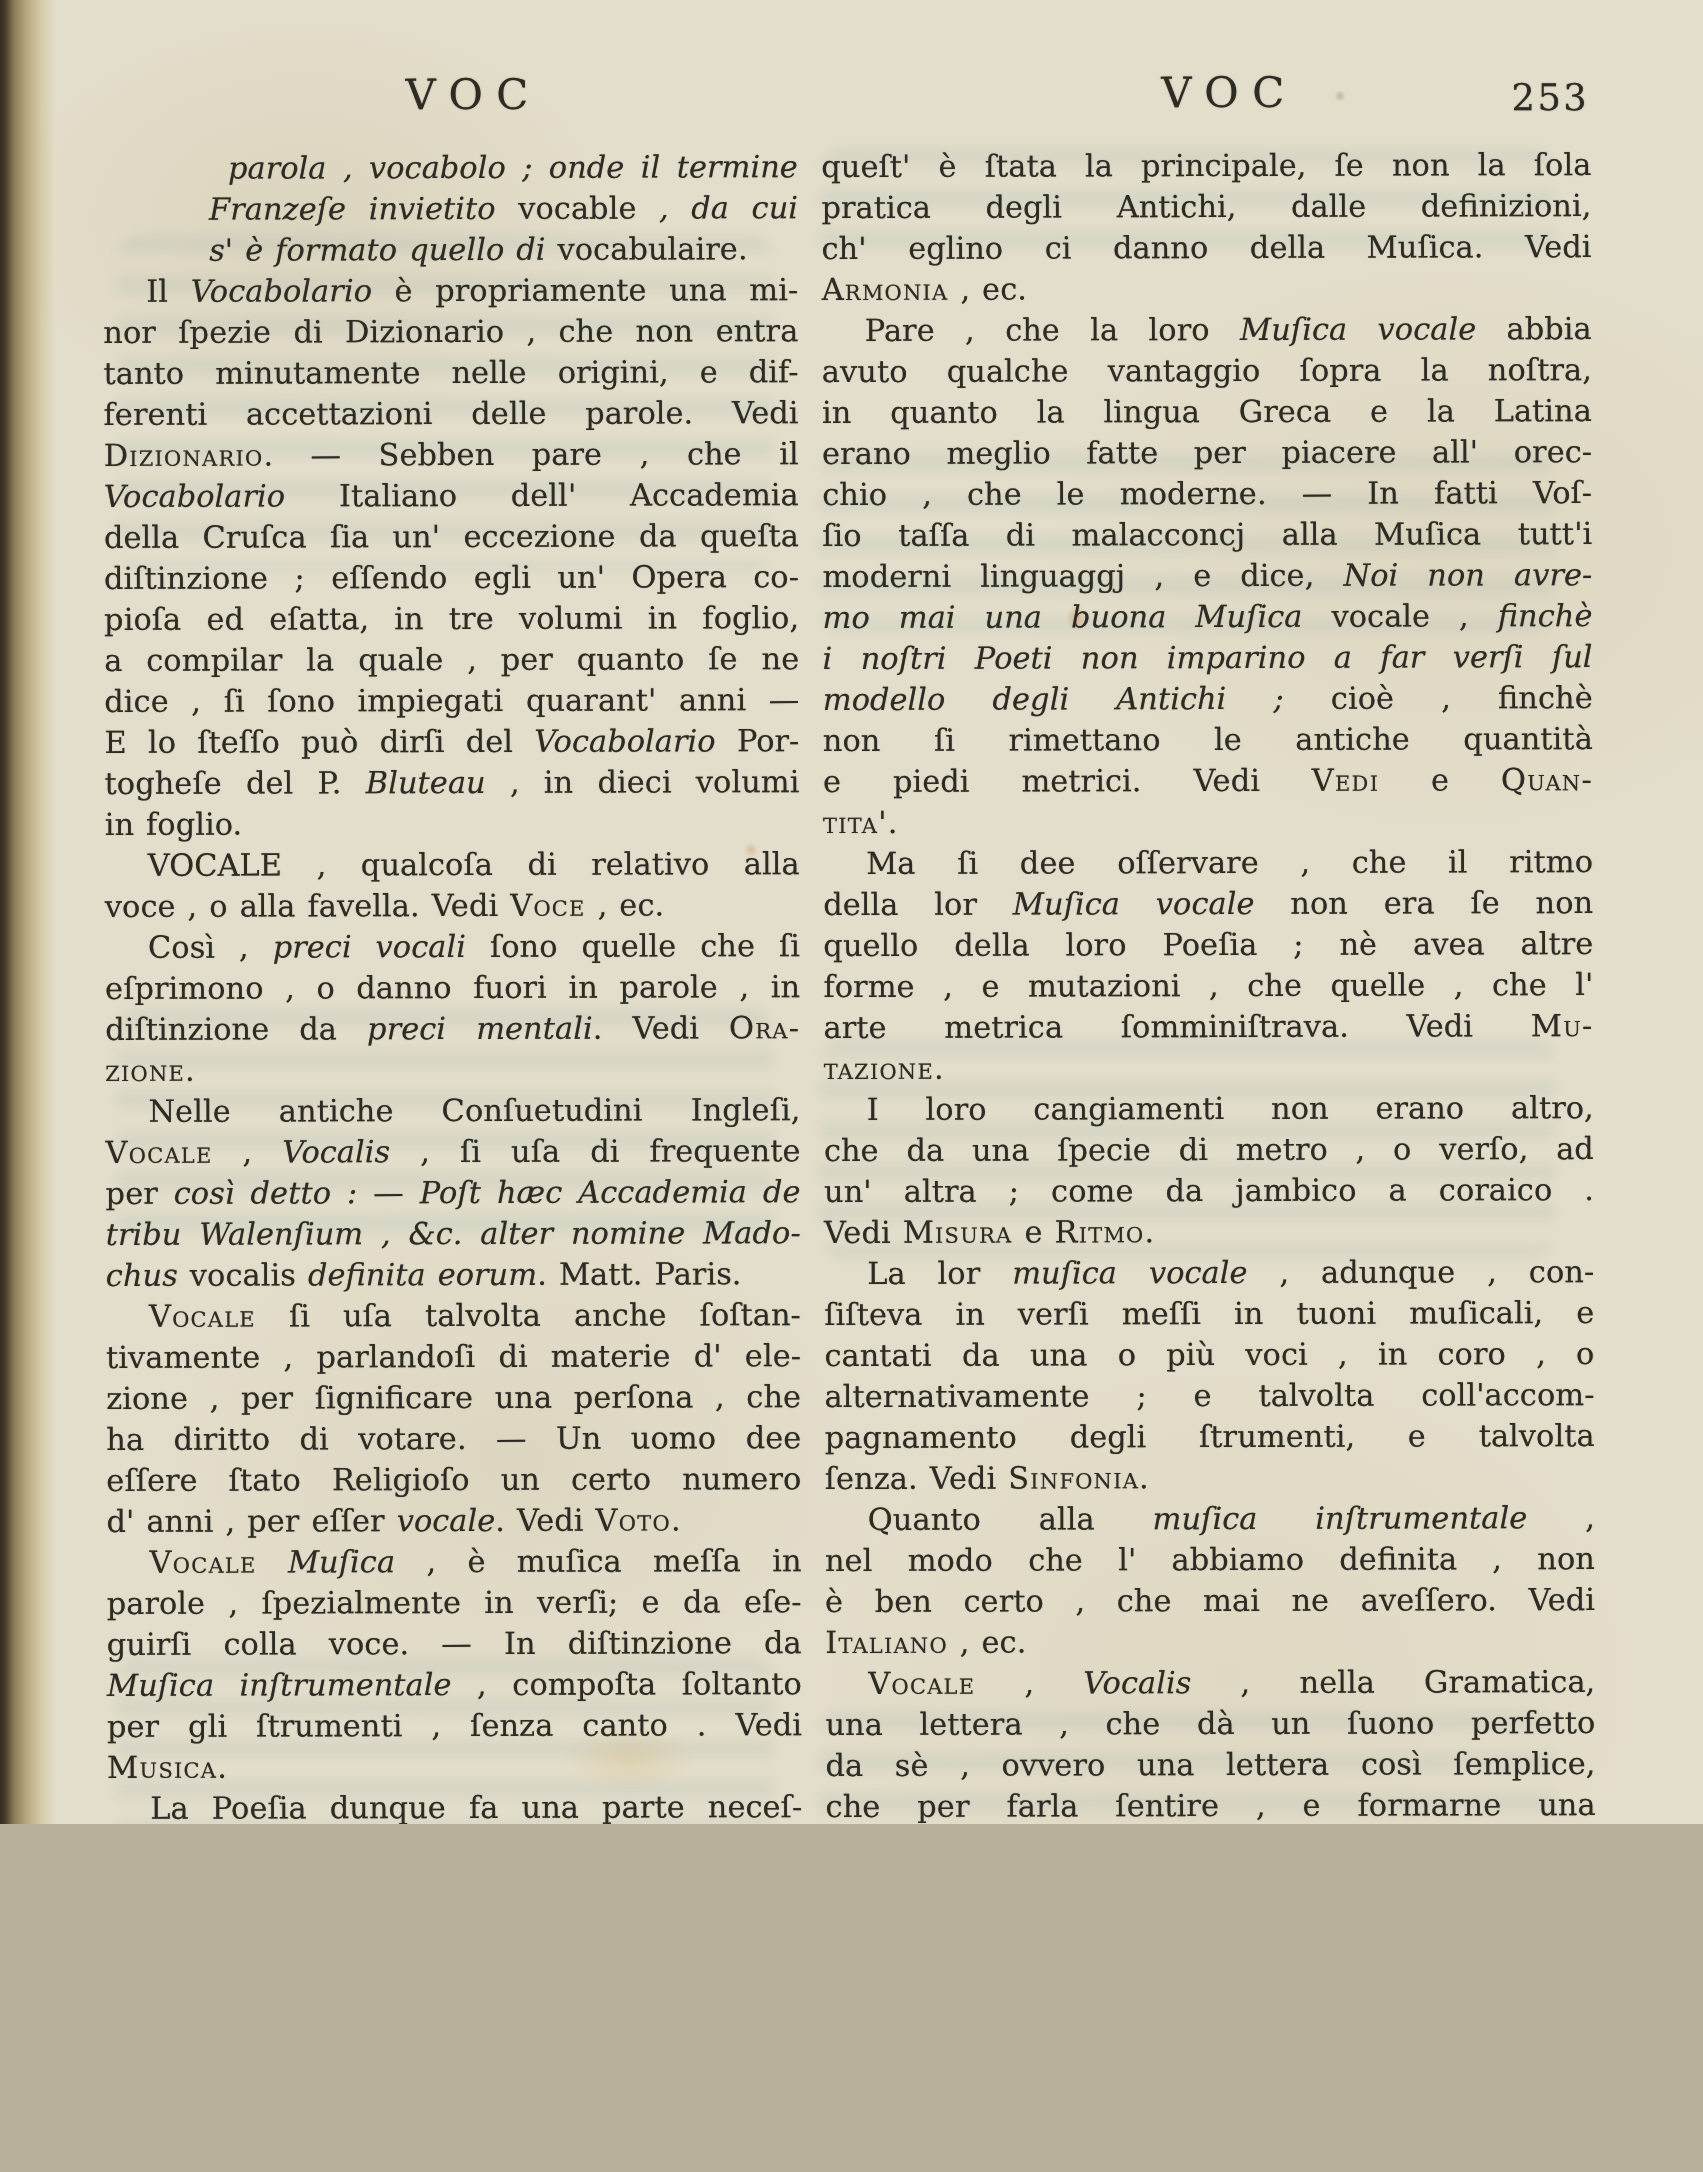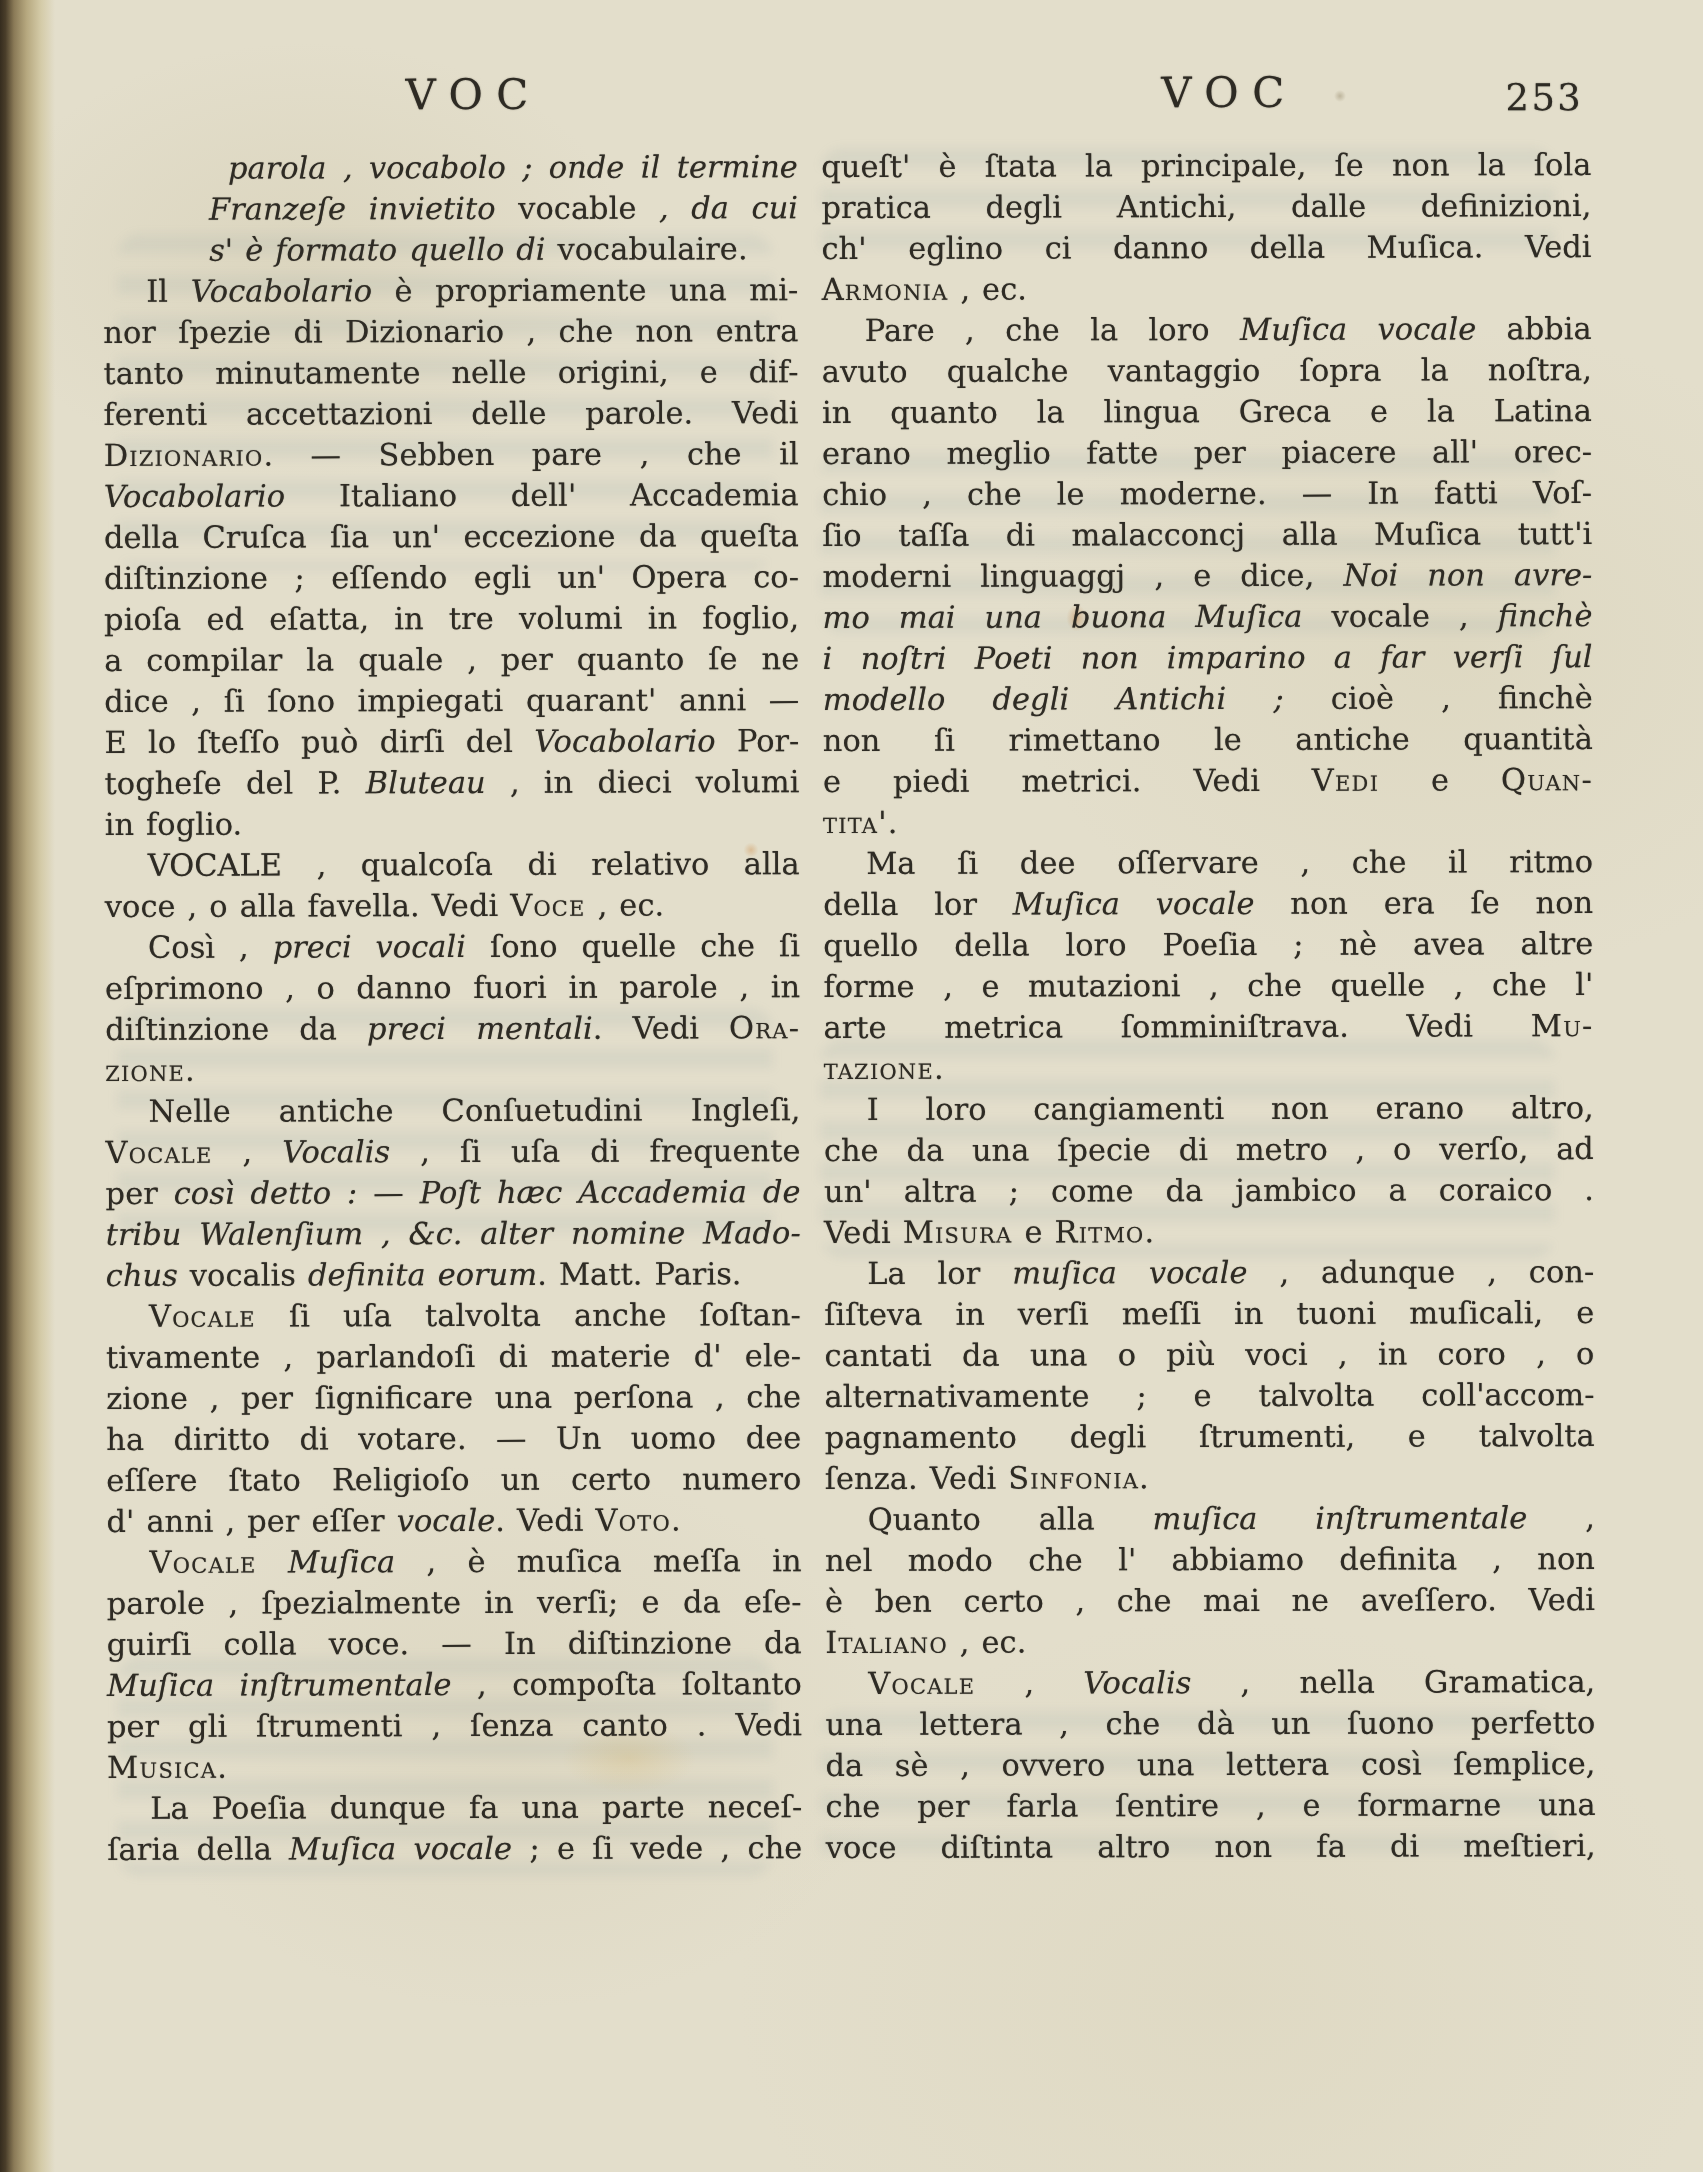--- a/index.html
+++ b/index.html
@@ -1,17 +1,17 @@
 <!DOCTYPE html>
 <html style="font-size:12.5px"><head>
 <meta charset="utf-8">
 <style>
   html,body{margin:0;padding:0;background:#b8b09a;}
   .page{
-    position:relative; width:1704px; height:2172px; overflow:hidden;
+    position:relative; width:1704px; height:1824px; overflow:hidden;
     background:var(--paper,#e3decb);
     font-family:"DejaVu Serif","Liberation Serif",serif;
     color:var(--ink,#2e2b24);
   }
   
   .page::before{
     content:""; position:absolute; inset:0; pointer-events:none;
     background:
       radial-gradient(469px 313px at 18% 12%, rgba(188,178,140,0.20), transparent 70%),
       radial-gradient(625px 469px at 85% 30%, rgba(203,195,160,0.22), transparent 70%),
@@ -50,21 +50,21 @@
     transform:rotate(-0.15deg);}
   .headrow{display:flex; gap:23.4px;}
   .hcell{position:relative; line-height:50px; height:50px;}
   .hcell.hl{width:695px; text-align:center;}
   .hcell.hr{width:770px; text-align:center;}
   .runhead{
     font-size:42px; letter-spacing:0.32em; display:inline-block; transform:translateX(23.4px);
     text-shadow:0 0 1.3px rgba(44,40,32,0.65);
   }
   .pagenum{
-    position:absolute; right:8px; top:6.3px; font-size:37px; letter-spacing:2.3px;
+    position:absolute; right:2px; top:6.3px; font-size:37px; letter-spacing:2.3px;
     text-shadow:0 0 1.3px rgba(44,40,32,0.6);
   }
   .cols{display:flex; gap:23.4px; margin-top:26.6px;}
   .col{
     font-size:30.5px; line-height:41px; word-spacing:2.3px;
     text-shadow:0 0 1px rgba(46,42,34,0.55);
   }
   .col-left{width:695px;}
   .col-right{width:770px;}
   .line{height:41px;}

